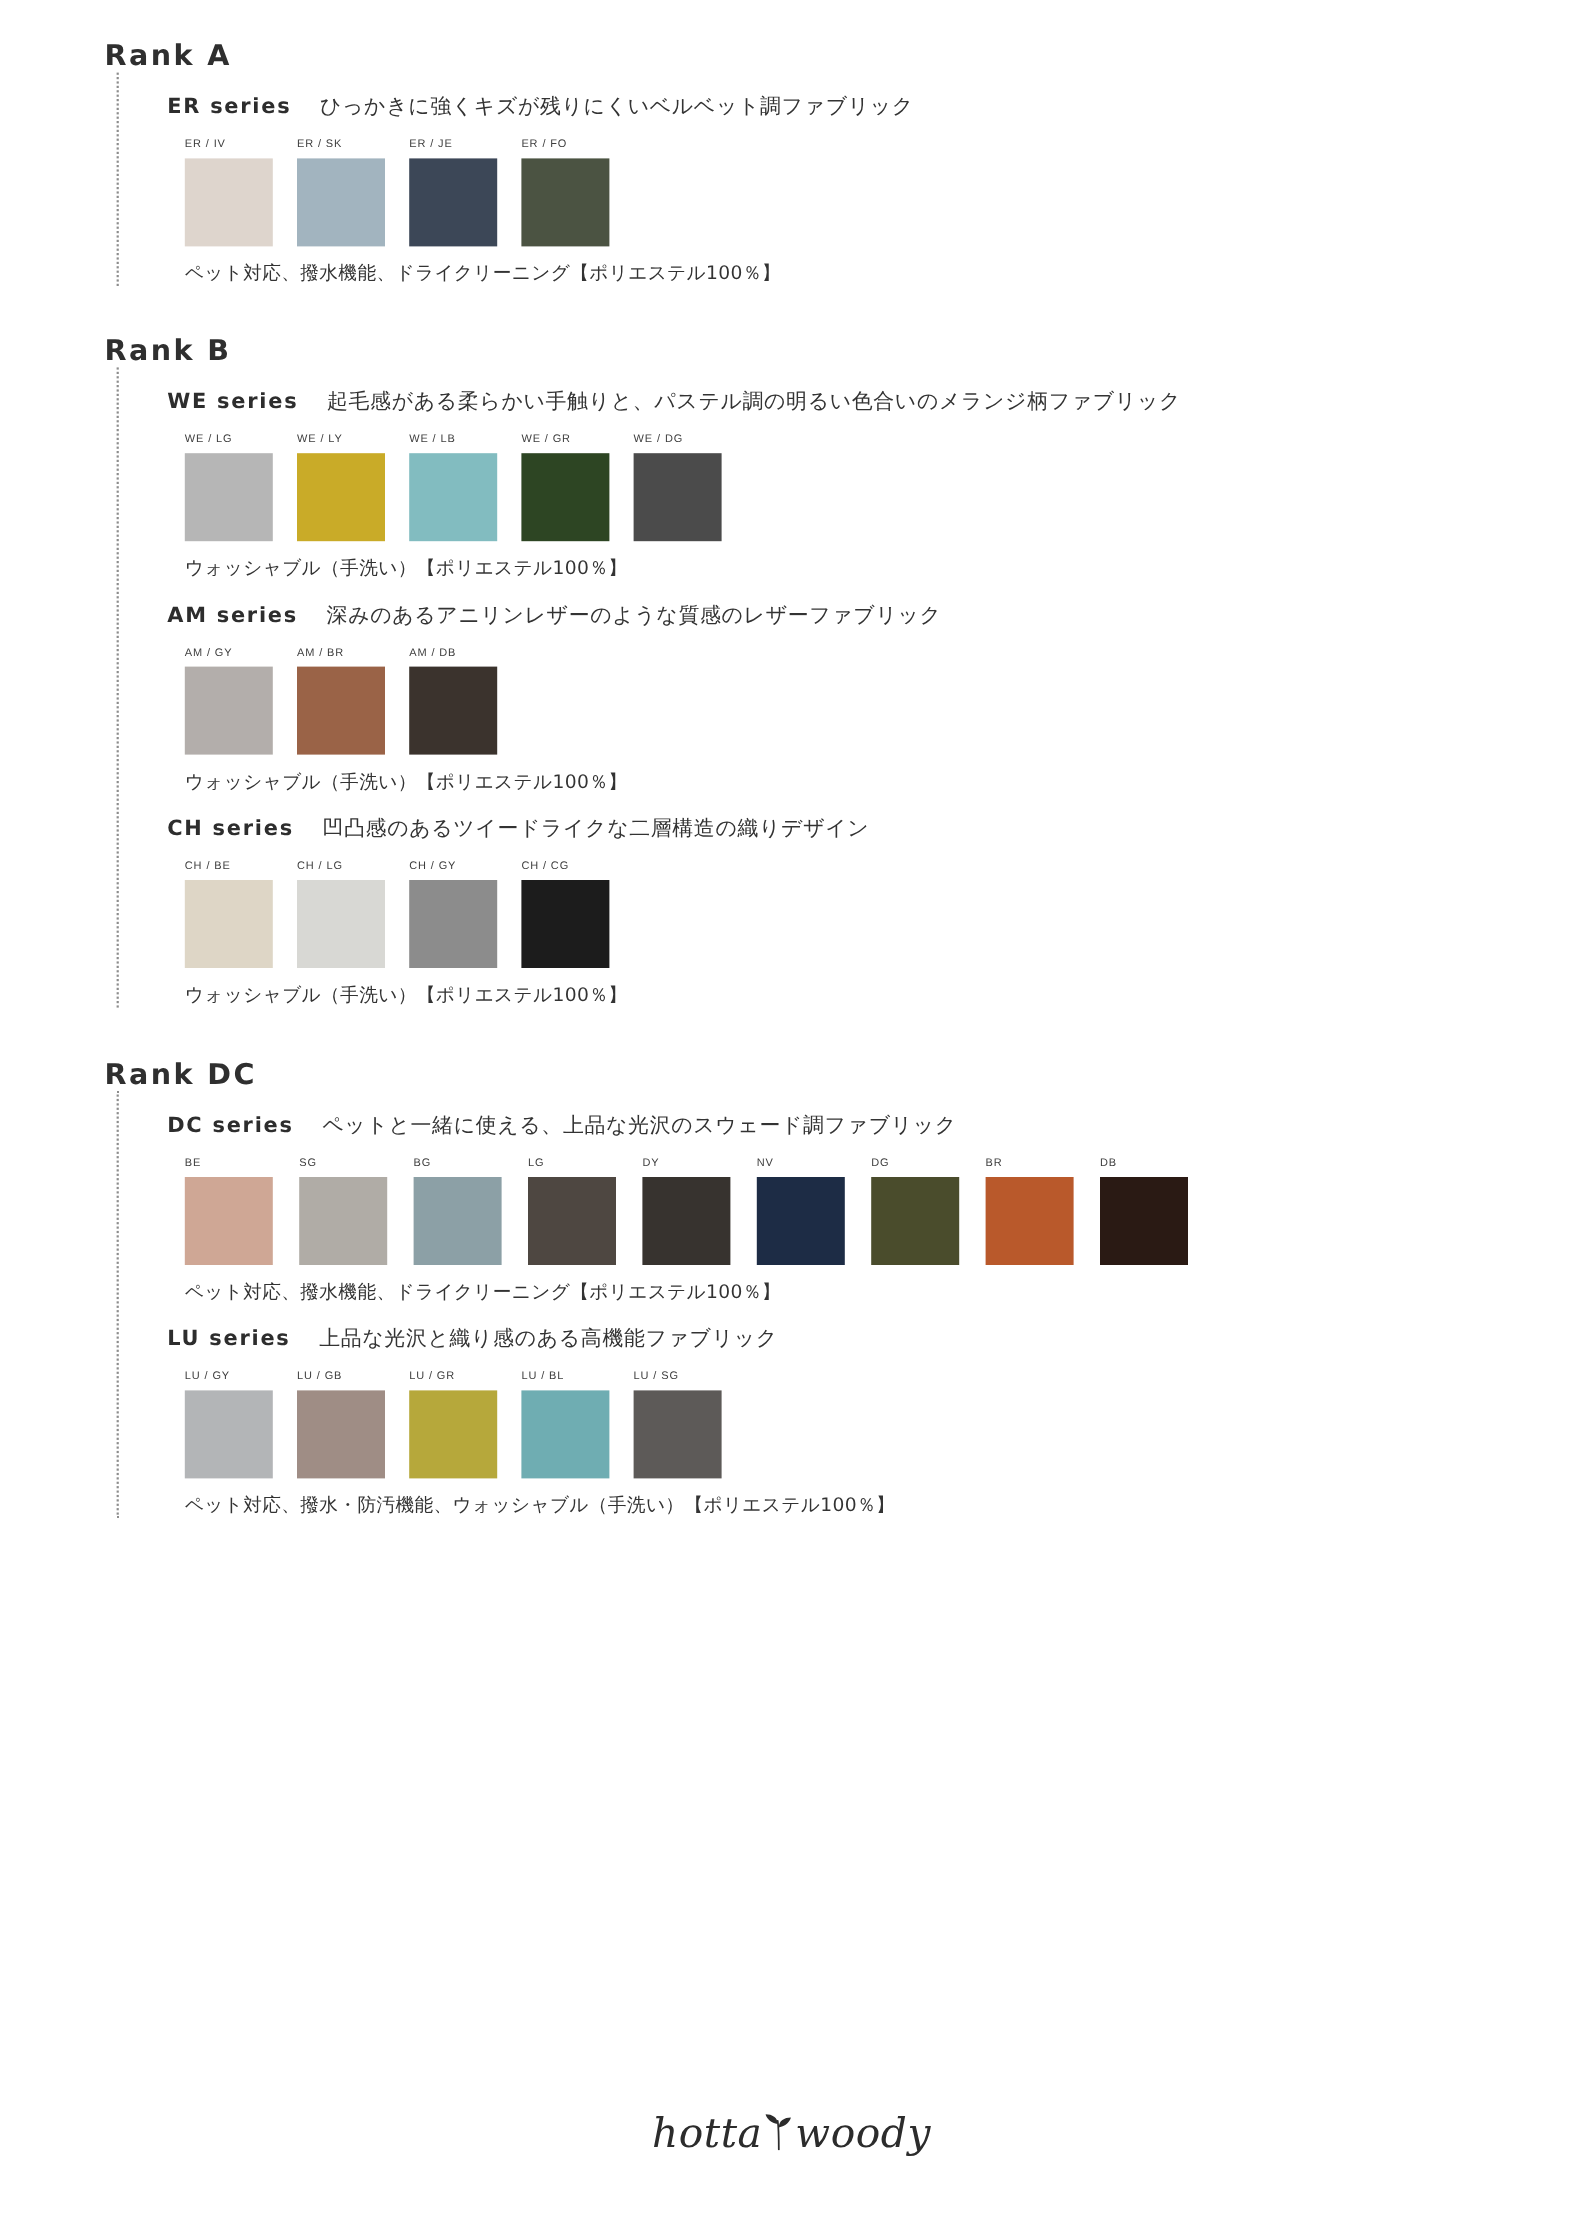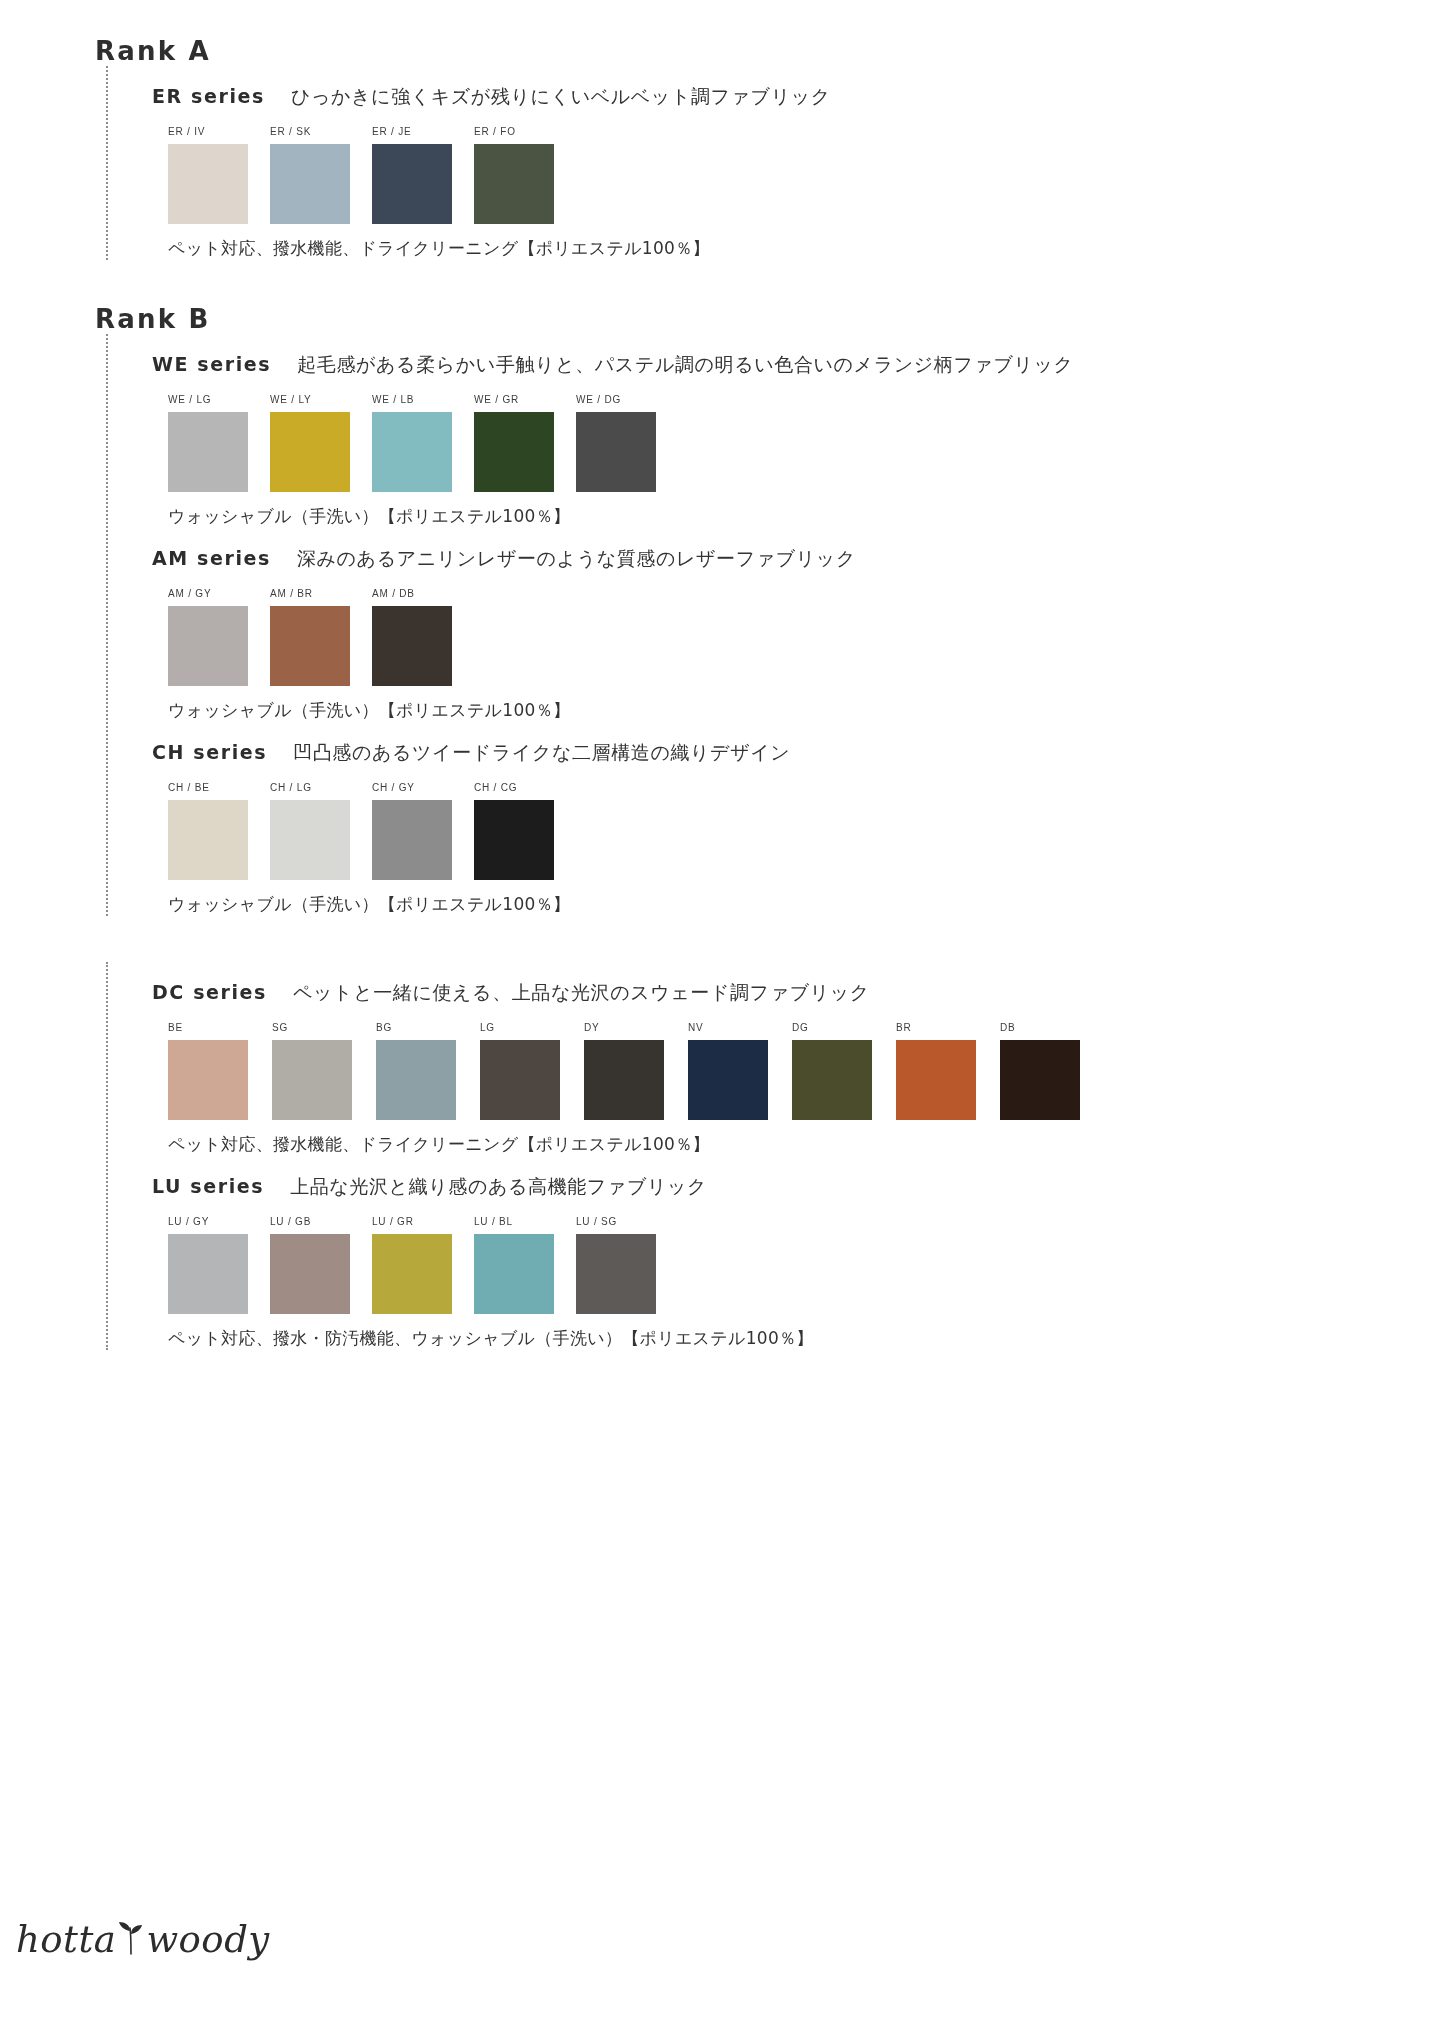--- a/index.html
+++ b/index.html
@@ -123,22 +123,22 @@
     white-space:nowrap;
   }
 
   
   .footer{
     position:absolute;
     left:0;
     right:0;
     bottom:58px;
     display:flex;
+    justify-content:center;
     align-items:flex-end;
-    padding-left:16px;
   }
   .logo{
     position:relative;
     font-family:"DejaVu Serif","Liberation Serif",serif;
     font-size:37px;
     font-style:italic;
     color:#2c2c2c;
     letter-spacing:0.5px;
     display:flex;
     align-items:flex-end;
@@ -270,20 +270,21 @@
             <div class="swatch-chip tweed" style="background-color: rgb(28, 28, 28);"></div>
           </div>
         </div>
         <div class="note">ウォッシャブル（手洗い）【ポリエステル100％】</div>
       </div>
 
     </div>
   </div>
 
   <div class="rank-block rank-dc-wrap">
+    <div class="rank-heading">Rank DC</div>
     <div class="dotted-col">
 
       <div class="series">
         <div class="series-head">
           <span class="series-name">DC series</span>
           <span class="series-desc">ペットと一緒に使える、上品な光沢のスウェード調ファブリック</span>
         </div>
         <div class="swatch-row">
           <div class="swatch wide">
             <div class="swatch-label">BE</div>

